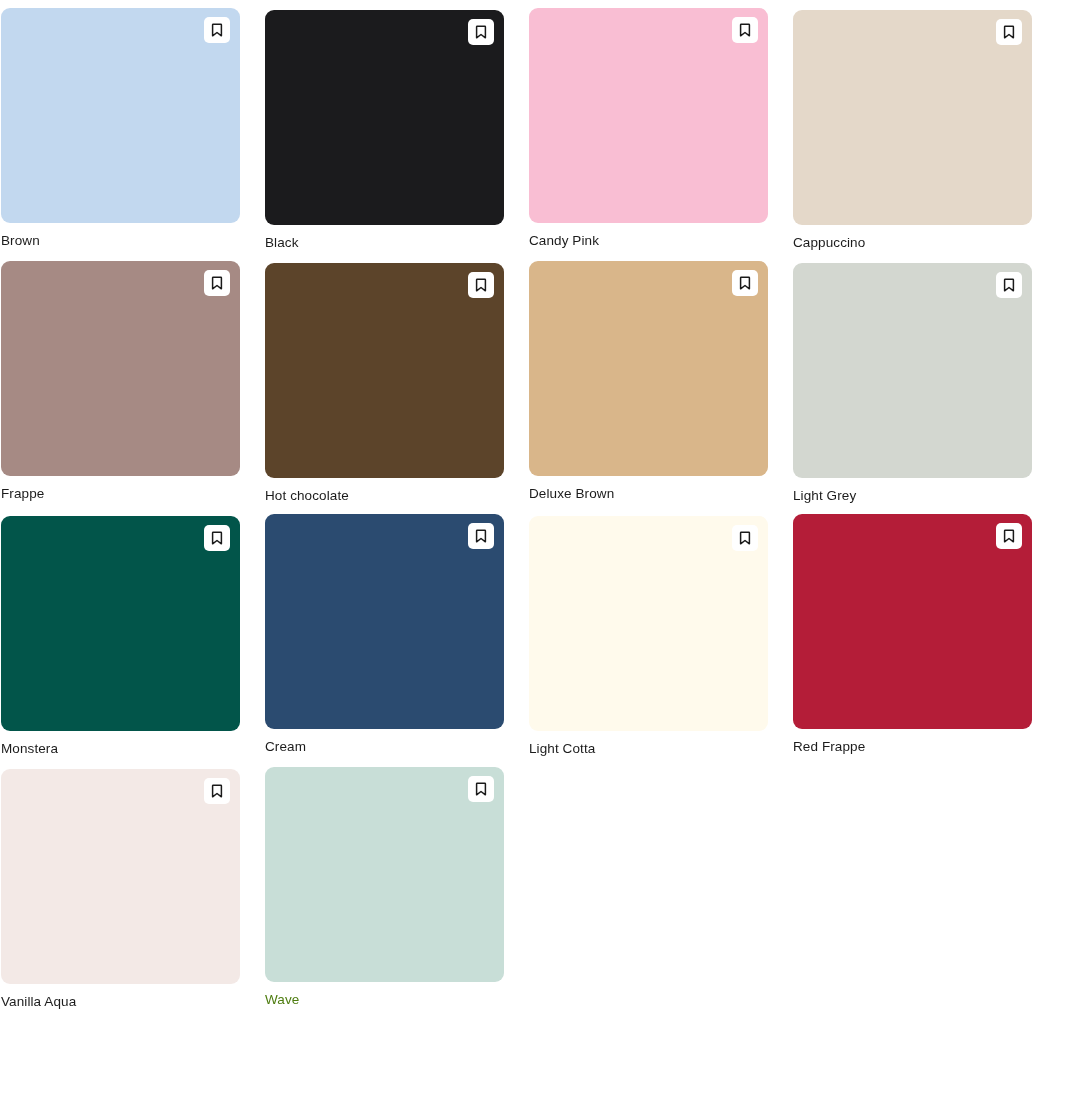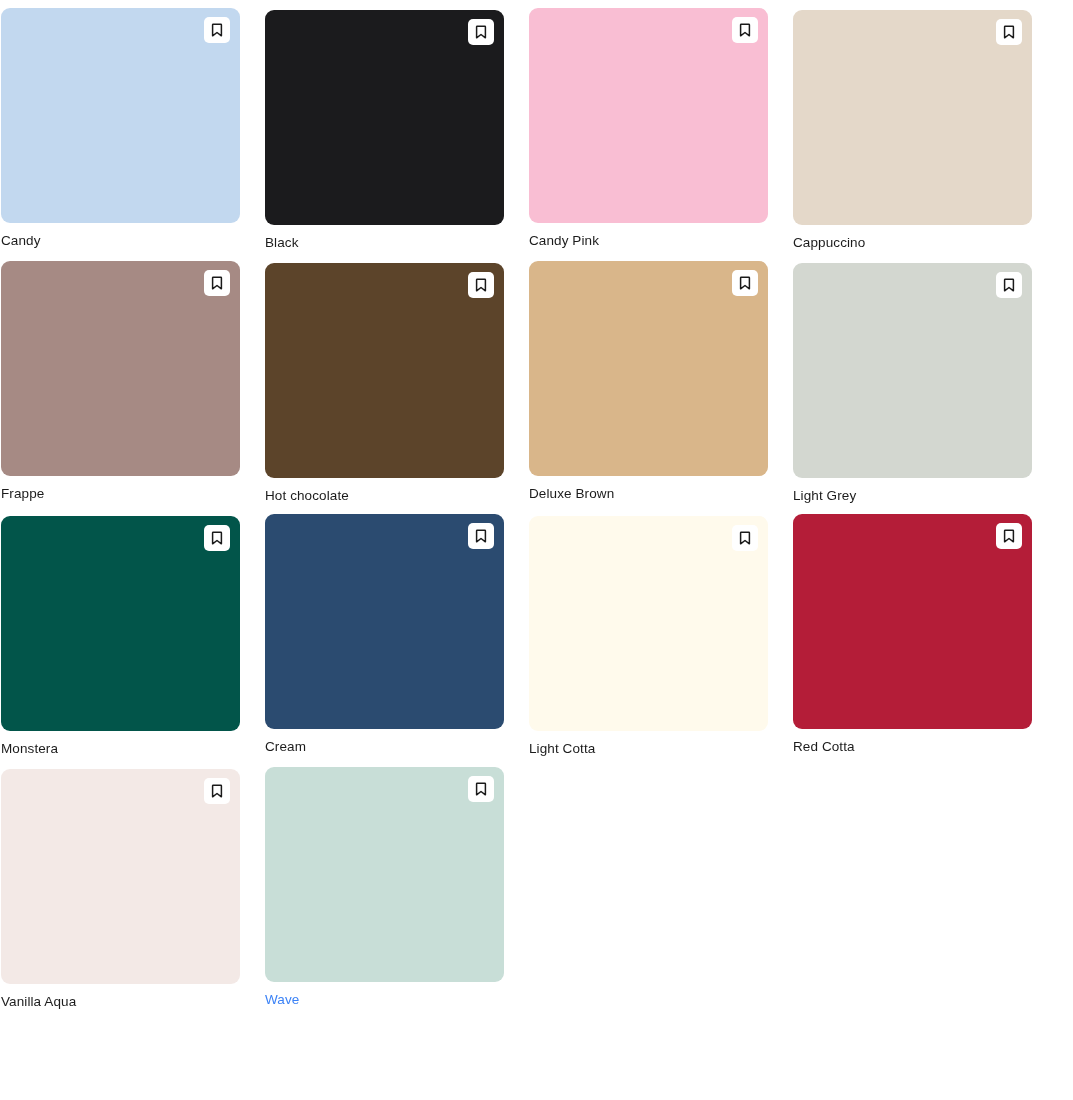--- a/index.html
+++ b/index.html
@@ -73,35 +73,35 @@
   .swatch-label {
     margin-top: 9px;
     font-size: 13.5px;
     line-height: 18px;
     letter-spacing: 0.1px;
     color: #1c1c1c;
     font-family: "Liberation Sans", sans-serif;
     white-space: nowrap;
   }
 
-  .swatch-label.muted { color: #3b82f6; }
+  .swatch-label.muted { color: #4d7c0f; }
 </style>
 </head>
 <body>
 
 <main id="swatch-grid">
     <div class="swatch-card">
       <div class="swatch-tile" style="background: rgb(194, 216, 239);">
         <button class="bookmark-button" title="Save swatch">
           <svg viewBox="0 0 14 14">
             <path d="M3.2 1.2h7.6a.6.6 0 0 1 .6.6v11l-4.4-3.3-4.4 3.3v-11a.6.6 0 0 1 .6-.6z"></path>
           </svg>
         </button>
       </div>
-      <div class="swatch-label">Candy</div>
+      <div class="swatch-label">Brown</div>
     </div>
     <div class="swatch-card offset-down">
       <div class="swatch-tile" style="background: rgb(27, 27, 29);">
         <button class="bookmark-button" title="Save swatch">
           <svg viewBox="0 0 14 14">
             <path d="M3.2 1.2h7.6a.6.6 0 0 1 .6.6v11l-4.4-3.3-4.4 3.3v-11a.6.6 0 0 1 .6-.6z"></path>
           </svg>
         </button>
       </div>
       <div class="swatch-label">Black</div>
@@ -197,21 +197,21 @@
       <div class="swatch-label">Light Cotta</div>
     </div>
     <div class="swatch-card">
       <div class="swatch-tile" style="background: rgb(180, 29, 56);">
         <button class="bookmark-button" title="Save swatch">
           <svg viewBox="0 0 14 14">
             <path d="M3.2 1.2h7.6a.6.6 0 0 1 .6.6v11l-4.4-3.3-4.4 3.3v-11a.6.6 0 0 1 .6-.6z"></path>
           </svg>
         </button>
       </div>
-      <div class="swatch-label">Red Cotta</div>
+      <div class="swatch-label">Red Frappe</div>
     </div>
     <div class="swatch-card offset-down">
       <div class="swatch-tile" style="background: rgb(243, 233, 230);">
         <button class="bookmark-button" title="Save swatch">
           <svg viewBox="0 0 14 14">
             <path d="M3.2 1.2h7.6a.6.6 0 0 1 .6.6v11l-4.4-3.3-4.4 3.3v-11a.6.6 0 0 1 .6-.6z"></path>
           </svg>
         </button>
       </div>
       <div class="swatch-label">Vanilla Aqua</div>

